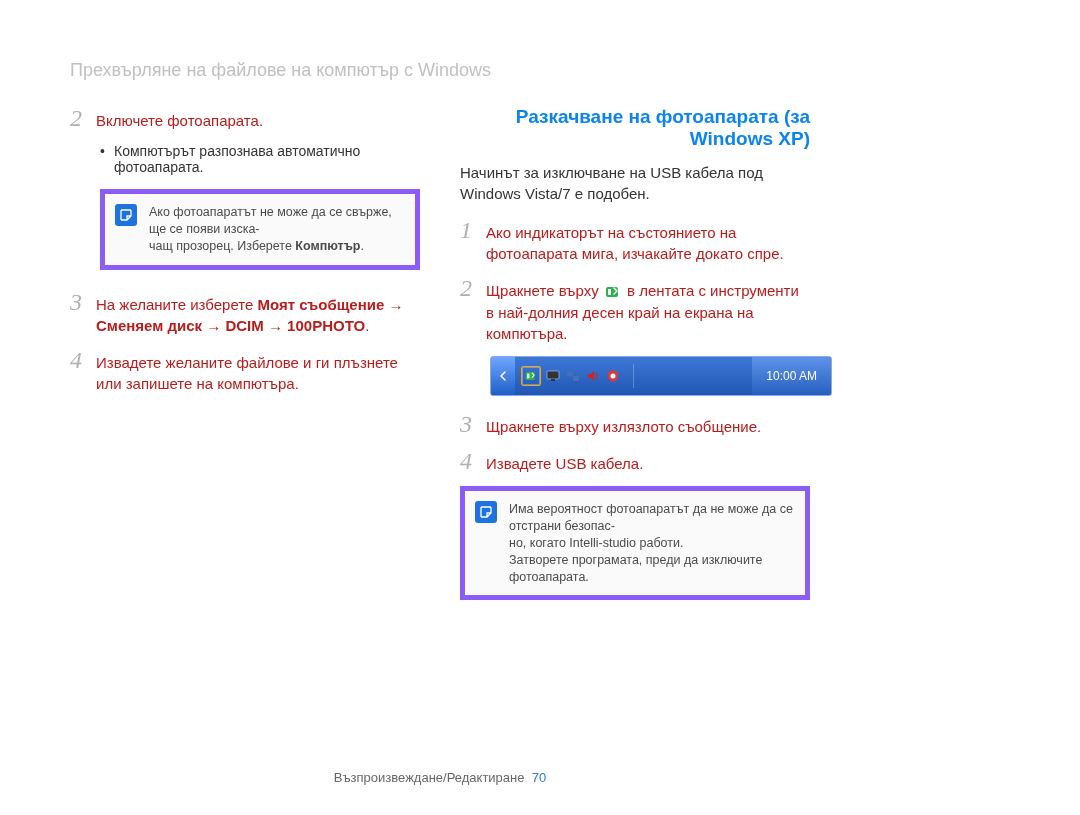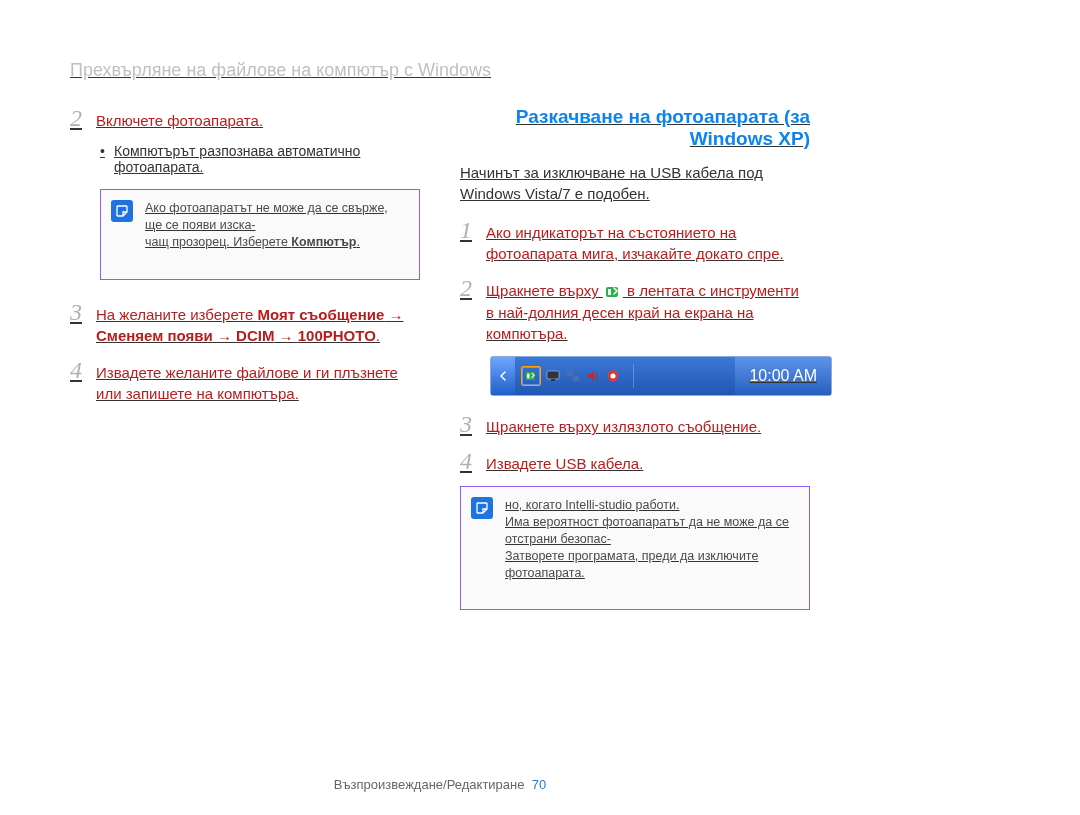--- a/index.html
+++ b/index.html
@@ -10,21 +10,20 @@
     background: #fff;
     font-family: Arial, Helvetica, sans-serif;
     color: #333;
   }
   .page {
     box-sizing: border-box;
     width: 880px;
     height: 815px;
     padding: 60px 70px 30px 70px;
     position: relative;
-    text-decoration: underline;
   }
   .page-title {
     color: #c0c0c0;
     font-size: 18px;
     margin-bottom: 25px;
   }
   .columns {
     display: flex;
     gap: 40px;
   }
@@ -55,25 +54,25 @@
     display: flex;
     margin: 6px 0 14px 30px;
     font-size: 14px;
     color: #333;
   }
   .bullet-dot {
     width: 14px;
     flex: none;
   }
   .note-box {
-    border: 1px solid #8b5cf6;
+    border: 5px solid #8b5cf6;
     background: #fafafa;
     font-size: 12.5px;
     color: #4a4a4a;
-    padding: 10px 12px 28px 44px;
+    padding: 10px 12px 10px 44px;
     margin: 10px 0 20px 30px;
     position: relative;
     line-height: 1.35;
   }
   .note-icon {
     position: absolute;
     left: 10px;
     top: 10px;
     width: 22px;
     height: 22px;
@@ -104,21 +103,21 @@
     align-items: center;
     justify-content: center;
   }
   .tray-image {
     margin: 8px 0 16px 30px;
     width: 340px;
     height: 38px;
     display: flex;
     align-items: center;
     font-family: Tahoma, Arial, sans-serif;
-    font-size: 16px;
+    font-size: 12px;
     color: #fff;
     background: linear-gradient(#3d78d6, #2156b4);
     border: 1px solid #8aa9dd;
     border-radius: 3px;
     overflow: hidden;
   }
   .tray-left {
     width: 24px;
     height: 100%;
     background: linear-gradient(#6fa6ff, #1f5fc8);
@@ -142,21 +141,21 @@
     margin-left: auto;
     padding: 0 14px;
     height: 100%;
     display: flex;
     align-items: center;
     color: #fff;
     background: linear-gradient(#5e93ea, #2660bf);
   }
   .footer {
     position: absolute;
-    bottom: 23px;
+    bottom: 30px;
     left: 0; right: 0;
     text-align: center;
     font-size: 13px;
     color: #666;
   }
   .footer-num { color: #2a7bd0; }
   b { font-weight: 700; }
 </style>
 </head>
 <body>
@@ -186,21 +185,21 @@
         </span>
         <div>Ако фотоапаратът не може да се свърже, ще се появи изска-</div>
         <div>
           <span>чащ прозорец. Изберете </span><b>Компютър</b><span>.</span>
         </div>
       </div>
 
       <div class="step">
         <div class="step-num">3</div>
         <div class="step-text">
-          <span>На желаните изберете </span><b>Моят съобщение</b><span> → </span><b>Сменяем появи</b><span> → </span><b>DCIM</b><span> → </span><b>100PHOTO</b><span>.</span>
+          <span>На желаните изберете </span><b>Моят съобщение</b><span> → </span><b>Сменяем диск</b><span> → </span><b>DCIM</b><span> → </span><b>100PHOTO</b><span>.</span>
         </div>
       </div>
 
       <div class="step">
         <div class="step-num">4</div>
         <div class="step-text">Извадете желаните файлове и ги плъзнете или запишете на компютъра.</div>
       </div>
     </div>
 
     <div class="col">
@@ -279,22 +278,22 @@
         <div class="step-num">4</div>
         <div class="step-text">Извадете USB кабела.</div>
       </div>
 
       <div class="note-box" style="margin-left:0;">
         <span class="note-icon">
           <svg width="14" height="14" viewBox="0 0 14 14">
               <path d="M2 2 L12 2 M2 2 L2 12 M2 12 L8 12 L12 8 L12 2 M8 12 L8 8 L12 8" stroke="#fff" stroke-width="1.3" fill="none"></path>
             </svg>
         </span>
+        <div>Има вероятност фотоапаратът да не може да се отстрани безопас-</div>
         <div>но, когато Intelli-studio работи.</div>
-        <div>Има вероятност фотоапаратът да не може да се отстрани безопас-</div>
         <div>Затворете програмата, преди да изключите фотоапарата.</div>
       </div>
     </div>
   </div>
 
   <div class="footer">
     <span>Възпроизвеждане/Редактиране</span>
     &nbsp;<span class="footer-num">70</span>
   </div>
 </div>

